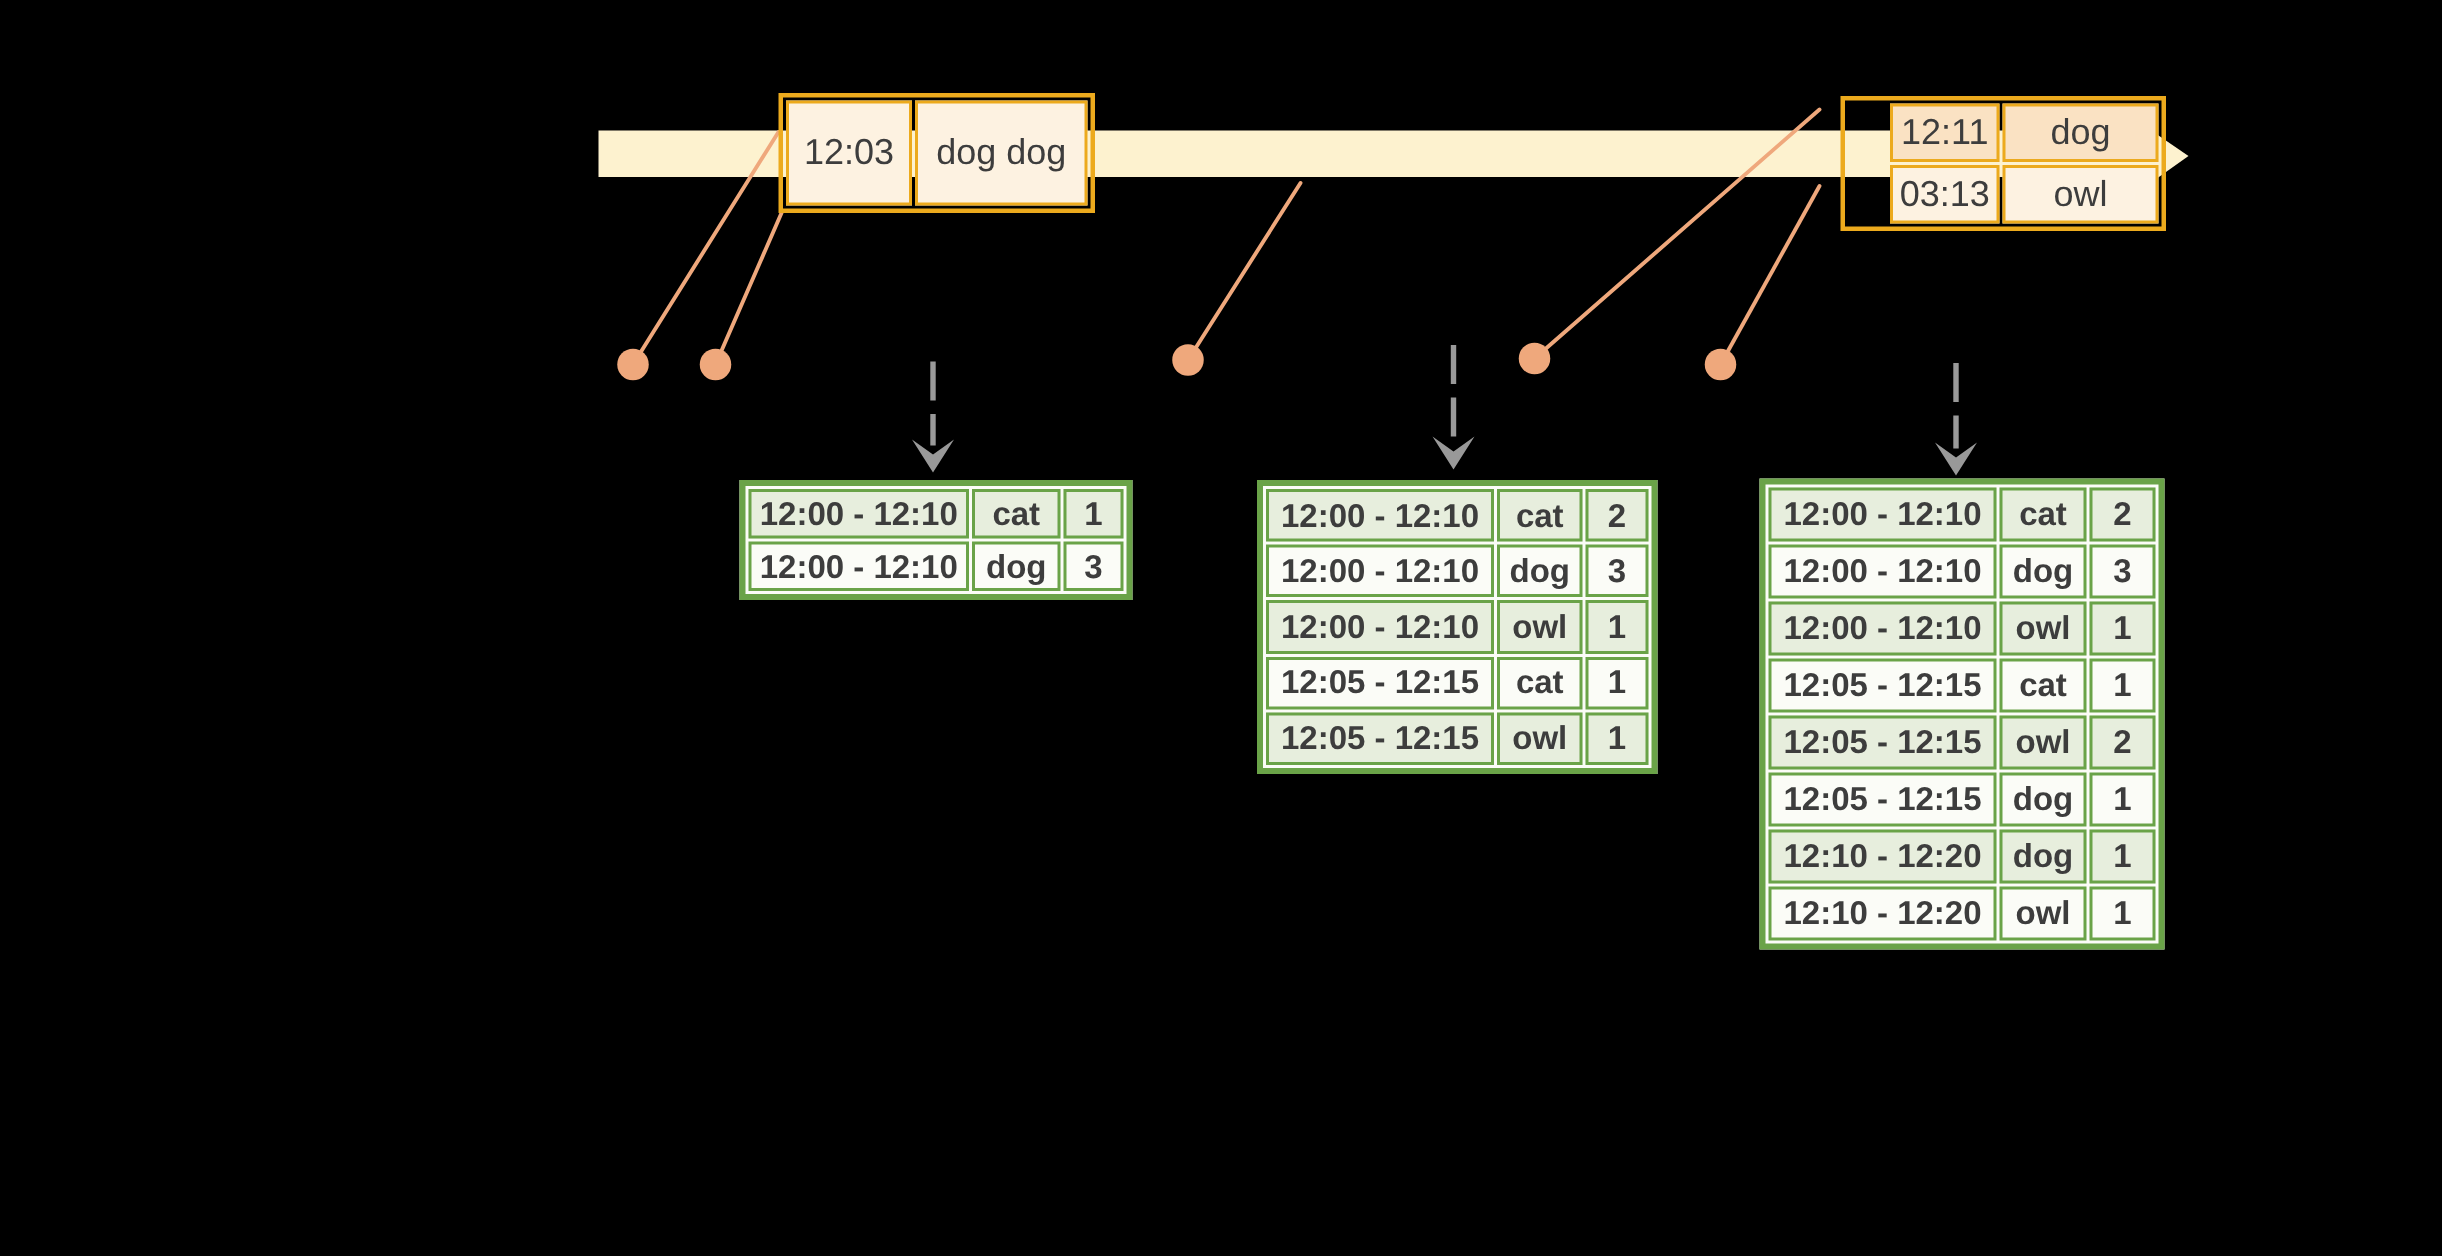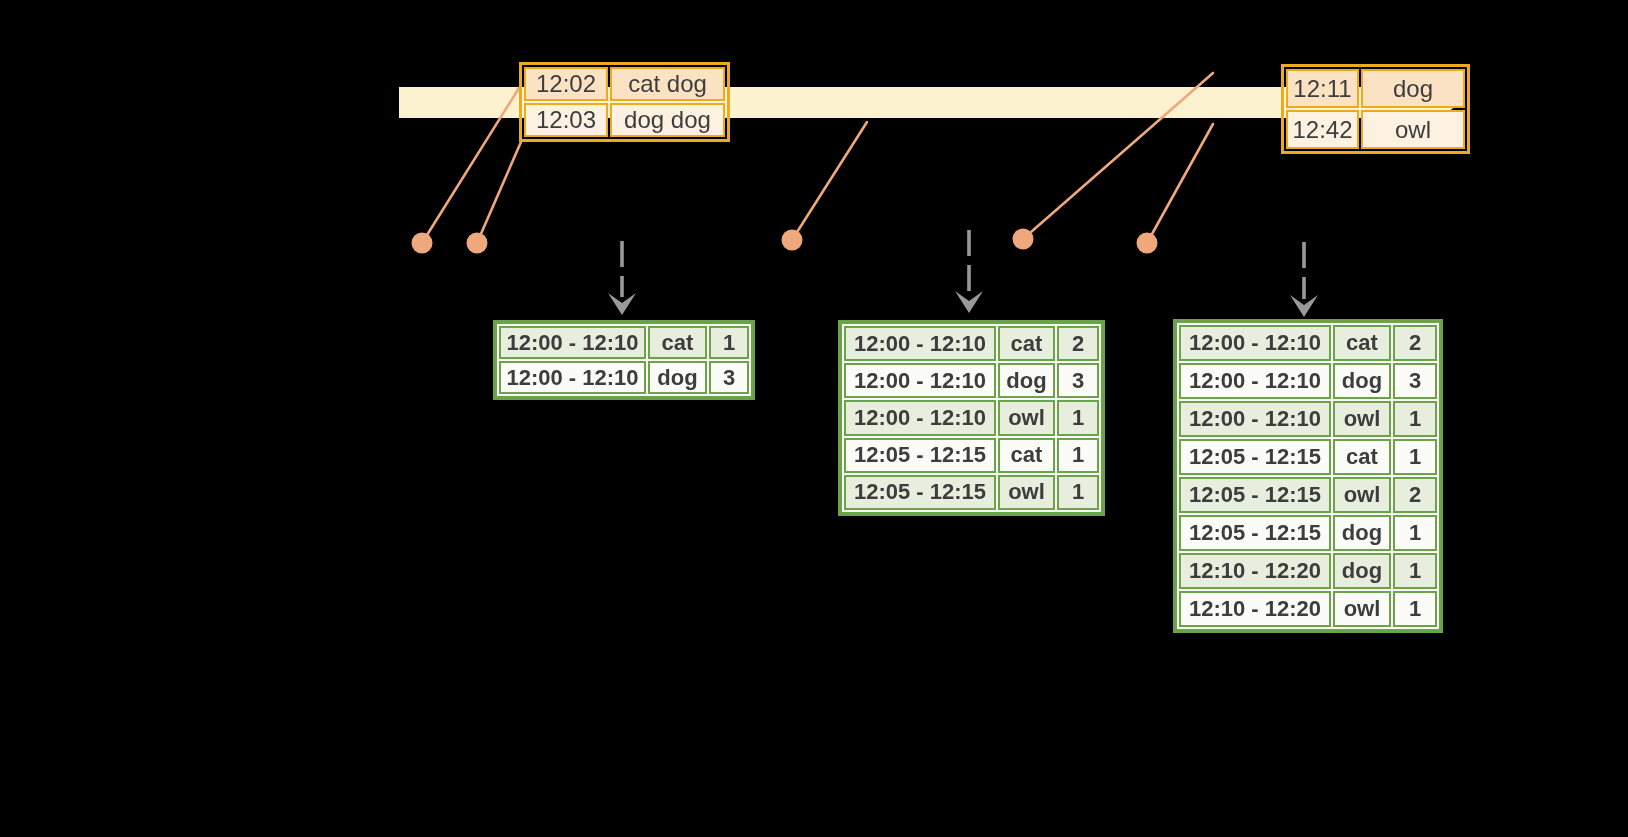--- a/index.html
+++ b/index.html
@@ -20,21 +20,21 @@
   table{position:absolute;border-collapse:separate;border-spacing:2px;table-layout:fixed;}
   td{padding:0 4px;text-align:center;vertical-align:middle;overflow:hidden;white-space:nowrap;}
 
   
   .et{border:3px solid var(--event-border);background:transparent;font-size:24px;}
   .et td{border:2px solid var(--event-border);}
   .et .ra{background:var(--event-row-a);}
   .et .rb{background:var(--event-row-b);}
   .pos-e1{left:519px;top:62px;width:203px;height:80px;}
   .pos-e2{left:867px;top:85px;width:201px;height:37px;}
-  .pos-e3{left:1281px;top:64px;width:181px;height:90px;}
+  .pos-e3{left:1227px;top:64px;width:181px;height:90px;padding-left:28px;}
 
   
   .rt{border:4px solid var(--result-border);background:var(--result-row-b);font-size:22px;}
   .rt td{border:2px solid var(--result-border);font-weight:bold;}
   .rt .ra{background:var(--result-row-a);}
   .rt .rb{background:var(--result-row-b);}
   .pos-t1{left:493px;top:320px;width:252px;height:80px;}
   .pos-t2{left:838px;top:320px;width:257px;height:196px;}
   .pos-t3{left:1173px;top:319px;width:260px;height:314px;}
 </style>
@@ -67,44 +67,40 @@
     <line class="trigger-line" x1="1304" y1="242" x2="1304" y2="299"></line>
     <polygon class="trigger-head" points="1290,295 1304,305 1318,295 1304,317"></polygon>
   </svg>
 
   <table class="et pos-e1">
     <colgroup>
         <col style="width:84px">
         <col style="width:115px">
       </colgroup>
     <tbody>
-        <tr>
-      <td class="ra">12:02</td>
-      <td class="ra">cat dog</td>
-    </tr>
     <tr>
       <td class="rb">12:03</td>
       <td class="rb">dog dog</td>
     </tr>
   </tbody>
     </table>
 
 
   <table class="et pos-e3">
     <colgroup>
         <col style="width:73px">
         <col style="width:104px">
       </colgroup>
     <tbody>
         <tr>
       <td class="ra">12:11</td>
       <td class="ra">dog</td>
     </tr>
     <tr>
-      <td class="rb">12:42</td>
+      <td class="rb">03:13</td>
       <td class="rb">owl</td>
     </tr>
   </tbody>
     </table>
 
   <table class="rt pos-t1">
     <colgroup>
         <col style="width:147px">
         <col style="width:59px">
         <col style="width:40px">

